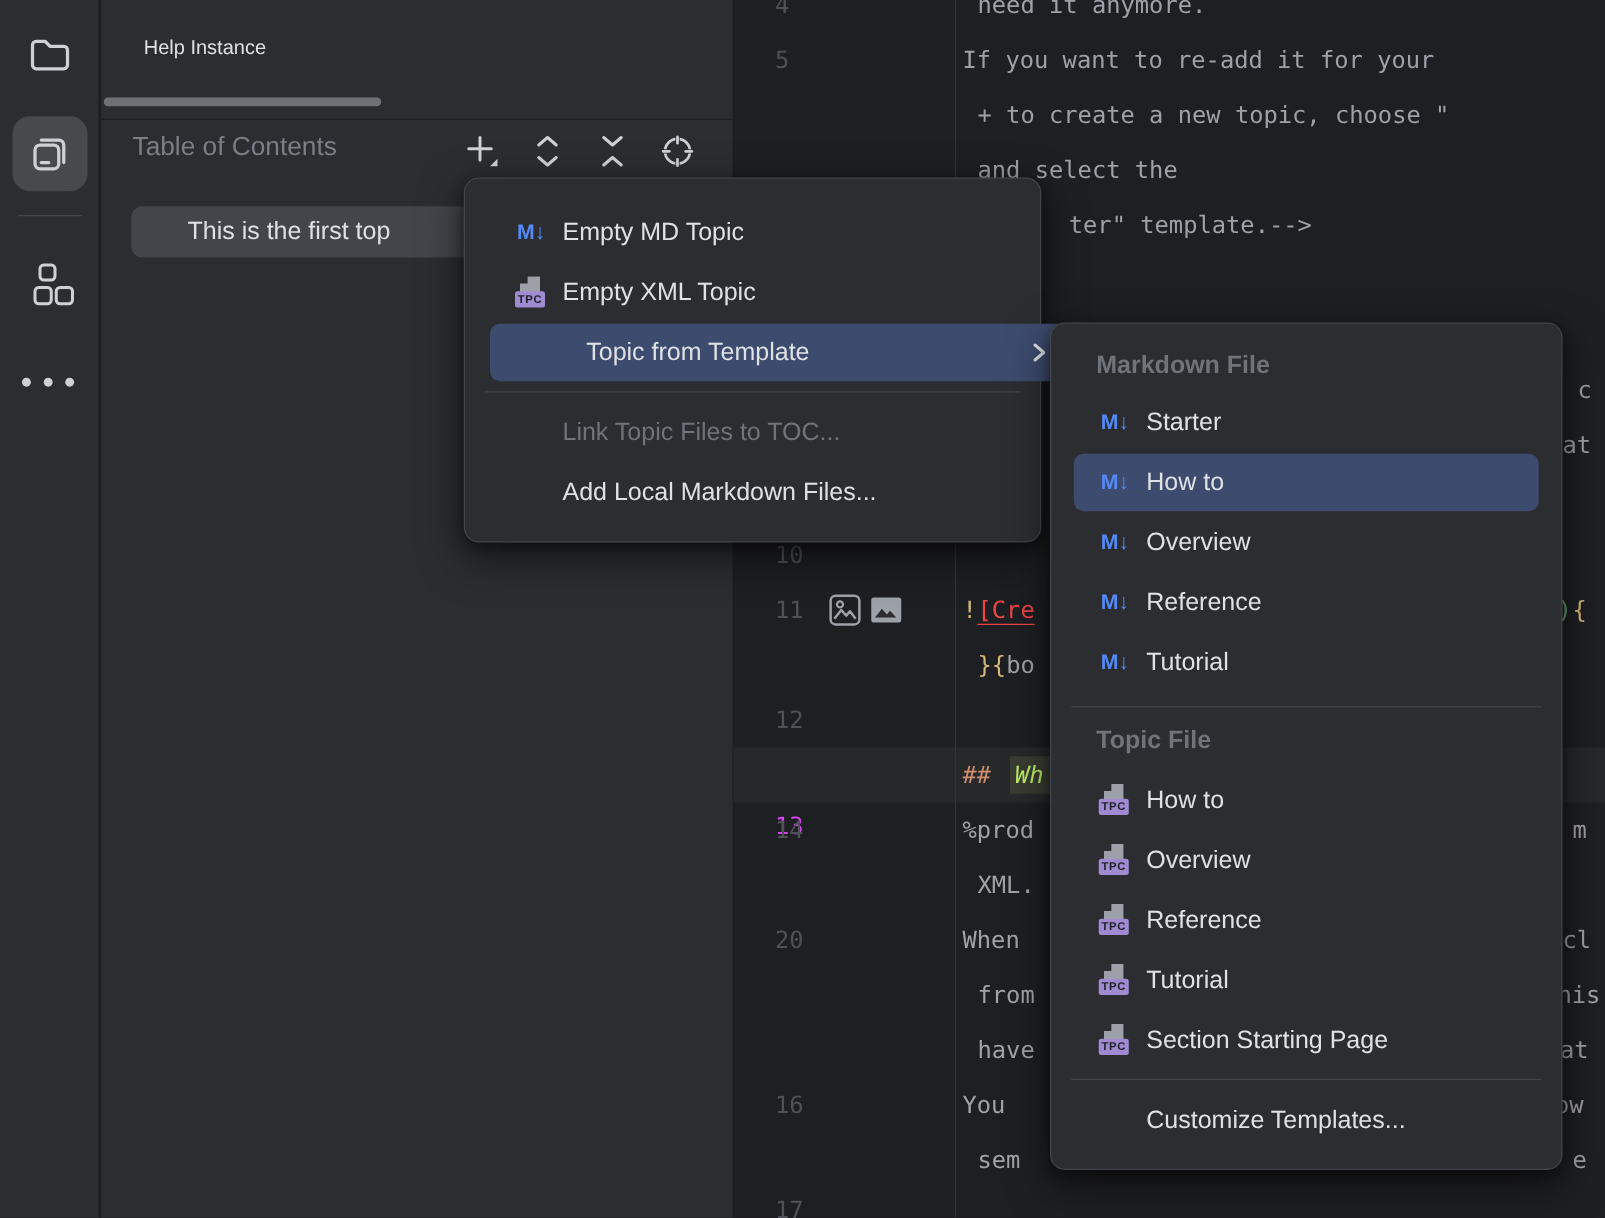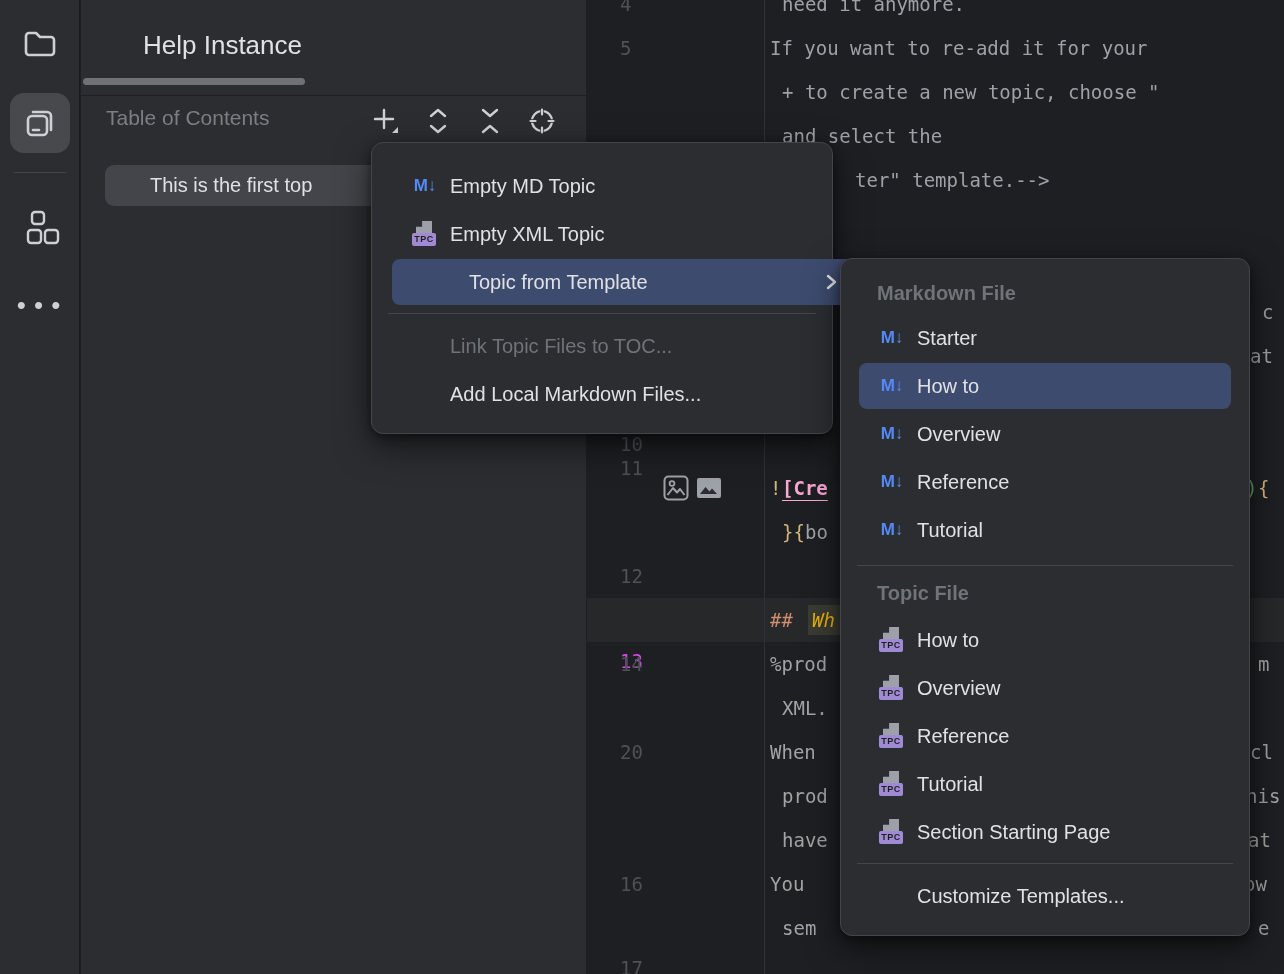--- a/index.html
+++ b/index.html
@@ -13,21 +13,21 @@
     display:flex; align-items:center; justify-content:center; }
   .act-btn.active { background:#47494C; }
   .act-divider { position:absolute; left:14px; width:52px; height:1px; background:#43454A; }
   .dots { color:#CED0D6; font-size:26px; letter-spacing:3px; line-height:10px; }
 
   
   #left-panel { position:absolute; left:81px; top:0; width:505px; height:974px;
     background:#2B2D30; z-index:5; }
   #tab-row { position:absolute; left:0; top:0; width:505px; height:96px;
     border-bottom:1px solid #1E1F22; }
-  #tab-title { position:absolute; left:34px; top:30px; font-size:26px; color:#DFE1E5;margin-left:28px; }
+  #tab-title { position:absolute; left:34px; top:30px; font-size:16px; color:#DFE1E5; }
   #tab-underline { position:absolute; left:2px; top:78px; width:222px; height:7px;
     background:#6E7277; border-radius:4px; }
   #toc-title { position:absolute; left:25px; top:106px; font-size:21px; color:#7A7E85; }
   .tool-btn { position:absolute; top:104px; width:34px; height:34px; display:flex;
     align-items:center; justify-content:center; border-radius:6px; }
   #toc-item { position:absolute; left:24px; top:165px; width:300px; height:41px;
     background:#43454A; border-radius:9px; color:#DFE1E5; font-size:20px;
     display:flex; align-items:center; padding-left:45px; white-space:nowrap; overflow:hidden; }
 
   
@@ -39,23 +39,23 @@
     background:#303236; z-index:2; }
   .gnum { position:absolute; left:620px; z-index:2; transform:translateY(-50%);
     font-family:"DejaVu Sans Mono", monospace; font-size:19px; color:#4E5157; }
   .gnum.current { color:#d946ef;margin-top:41px; }
   .frag { position:absolute; z-index:2; transform:translateY(-50%); white-space:pre;
     font-family:"DejaVu Sans Mono", monospace; font-size:19px; }
   .frag.comment { color:#9DA1A8; }
   .frag.text    { color:#a3a3a3; }
   .frag.yellow  { color:#D5B778; }
   .frag.green   { color:#6AAB73; }
-  .frag.link    { color:#f9a8d4; text-decoration:underline; text-underline-offset:5px;font-weight:bold; }
+  .frag.link    { color:#ef4444; text-decoration:underline; text-underline-offset:5px; }
   .frag.hmark   { color:#CE8E6D; font-style:italic; }
-  .frag.htext   { color:#eab308; font-style:italic; background:#3A3C33; padding:4px 16px 4px 4px; }
+  .frag.htext   { color:#bef264; font-style:italic; background:#3A3C33; padding:4px 16px 4px 4px; }
   .gutter-ic { position:absolute; z-index:2; transform:translateY(-50%); }
 
   
   .menu { position:absolute; background:#2B2D30; border:1px solid #43454A; border-radius:12px;
     box-shadow:0 12px 34px rgba(0,0,0,0.55), 0 3px 10px rgba(0,0,0,0.4); }
   #menu-main { left:371px; top:142px; width:462px; height:292px; z-index:30; }
   #menu-sub  { left:840px; top:258px; width:410px; height:678px; z-index:40; }
   .mi { position:absolute; left:0; width:100%; height:46px; display:flex; align-items:center;
     color:#DFE1E5; font-size:20px; }
   .mi .ic { width:30px; margin-right:10px; display:flex; justify-content:center; align-items:center; }
@@ -275,21 +275,21 @@
 
   <div class="menu-sep" style="top:604px;"></div>
   <div class="mi" style="top:614px;">
     <span style="padding-left:40px;">Customize Templates...</span>
   </div>
 </div>
 
 <div class="gnum" style="top: 4px;">4</div>
 <div class="gnum" style="top: 48px;">5</div>
 <div class="gnum" style="top: 444px;">10</div>
-<div class="gnum" style="top: 468px; text-align: center;">11</div>
+<div class="gnum" style="top: 488px; text-align: center;">11</div>
 <div class="gnum" style="top: 576px;">12</div>
 <div class="gnum current" style="top: 620px;">13</div>
 <div class="gnum" style="top: 664px;">14</div>
 <div class="gnum" style="top: 752px;">20</div>
 <div class="gnum" style="top: 884px;">16</div>
 <div class="gnum" style="top: 968px;">17</div>
 <div class="frag comment" style="left: 782px; top: 4px;">need it anymore.</div>
 <div class="frag comment" style="left: 770px; top: 48px;">If you want to re-add it for your</div>
 <div class="frag comment" style="left: 782px; top: 92px;">+ to create a new topic, choose "</div>
 <div class="frag comment" style="left: 782px; top: 136px;">and select the</div>
@@ -303,20 +303,20 @@
 <div class="frag yellow" style="left: 1258px; top: 488px;">{</div>
 <div class="frag yellow" style="left: 782px; top: 532px;">}{</div>
 <div class="frag text" style="left: 805px; top: 532px;">bo</div>
 <div class="frag hmark" style="left: 770px; top: 620px;">##</div>
 <div class="frag htext" style="left: 808px; top: 620px;">Wh</div>
 <div class="frag text" style="left: 770px; top: 664px;">%prod</div>
 <div class="frag text" style="left: 1258px; top: 664px;">m</div>
 <div class="frag text" style="left: 782px; top: 708px;">XML.</div>
 <div class="frag text" style="left: 770px; top: 752px;">When</div>
 <div class="frag text" style="left: 1250px; top: 752px;">cl</div>
-<div class="frag text" style="left: 782px; top: 796px;">prod</div>
+<div class="frag text" style="left: 782px; top: 796px;">from</div>
 <div class="frag text" style="left: 1246px; top: 796px;">his</div>
 <div class="frag text" style="left: 782px; top: 840px;">have</div>
 <div class="frag text" style="left: 1248px; top: 840px;">at</div>
 <div class="frag text" style="left: 770px; top: 884px;">You</div>
 <div class="frag text" style="left: 1244px; top: 884px;">ow</div>
 <div class="frag text" style="left: 782px; top: 928px;">sem</div>
 <div class="frag text" style="left: 1258px; top: 928px;">e</div>
 
 </body></html>

